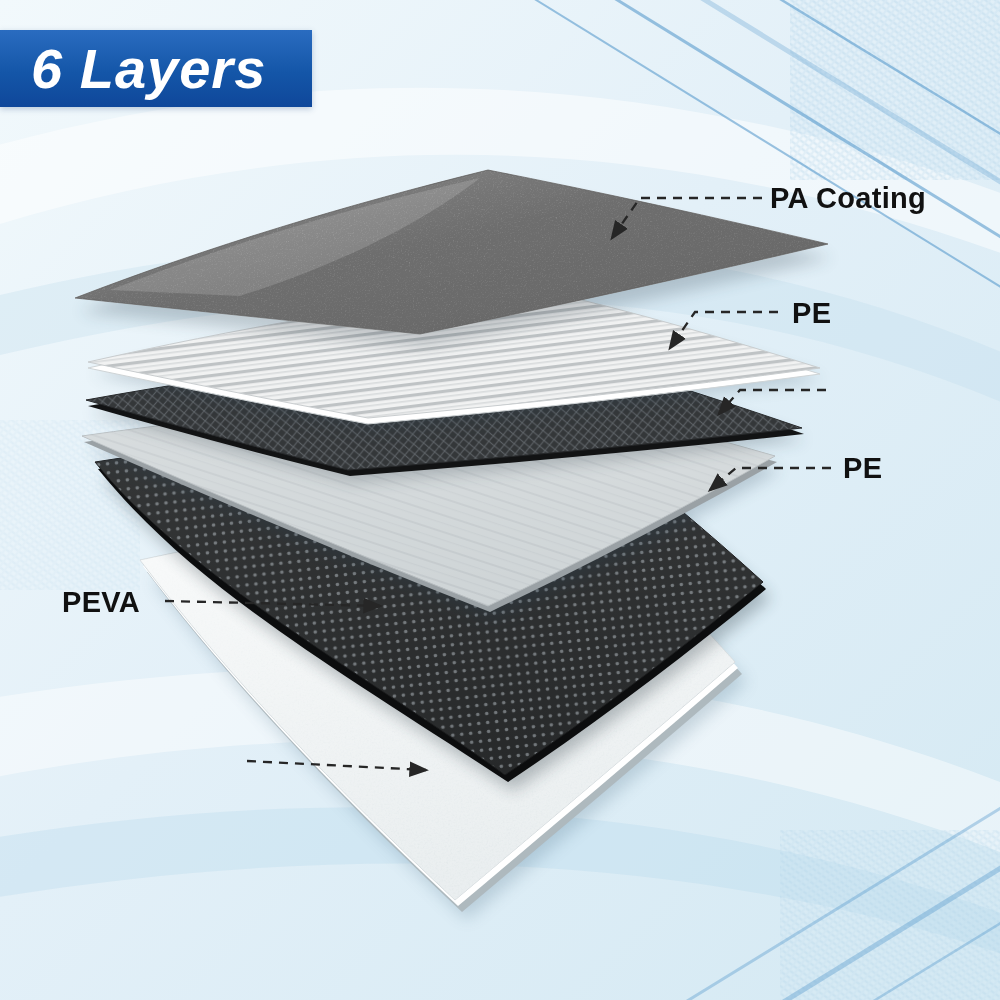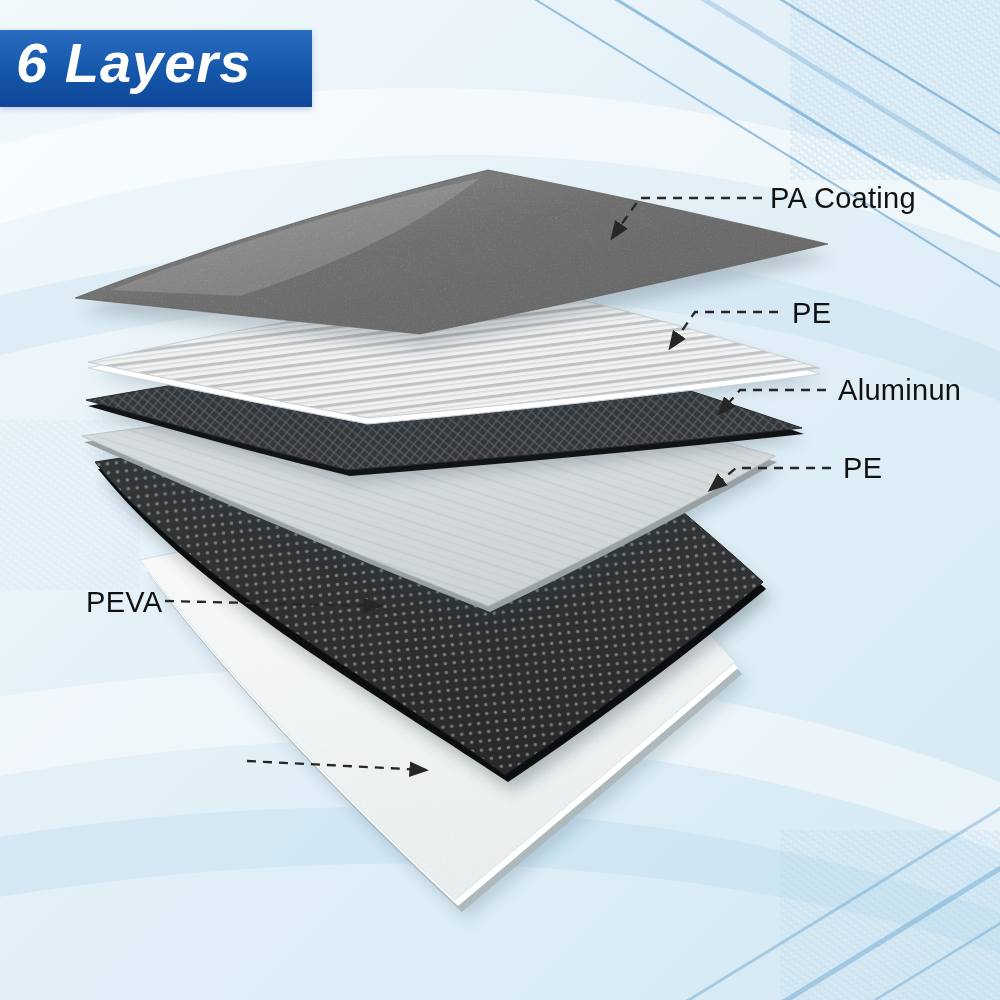--- a/index.html
+++ b/index.html
@@ -5,36 +5,36 @@
   html,body{margin:0;padding:0;background:#ffffff;}
   .stage{
     position:relative;width:1000px;height:1000px;overflow:hidden;
     background:linear-gradient(135deg,#f2f9fc 0%,#e3f0f8 45%,#d4e9f3 100%);
     font-family:"Liberation Sans",sans-serif;
   }
   svg.art{position:absolute;left:0;top:0;width:1000px;height:1000px;}
   .banner{
     position:absolute;left:0;top:30px;width:312px;height:77px;
     background:linear-gradient(180deg,#2a6cc0 0%,#1456a8 55%,#0f479a 100%);
-    display:flex;align-items:flex-start;box-sizing:border-box;padding-left:16px;
+    display:flex;align-items:center;box-sizing:border-box;padding-left:31px;
     box-shadow:0 2px 6px rgba(20,60,120,.25);
   }
   .banner-title{
     color:#ffffff;font-style:italic;font-weight:bold;font-size:56px;
     letter-spacing:1px;white-space:nowrap;
   }
   .label{
-    position:absolute;font-weight:normal;font-size:29px;color:#111111;
+    position:absolute;font-weight:bold;font-size:29px;color:#111111;
     white-space:nowrap;letter-spacing:.3px;
   }
   .label-pa{left:770px;top:182px;}
   .label-pe1{left:792px;top:297px;}
   .label-alum{left:838px;top:374px;}
   .label-pe2{left:843px;top:452px;}
-  .label-peva{left:62px;top:586px;margin-left:24px;}
+  .label-peva{left:62px;top:586px;}
   .label-cotton{left:62px;top:746px;}
 </style>
 </head>
 <body>
 
 <div class="stage">
 
   <svg class="art" viewBox="0 0 1000 1000">
     <defs>
       <pattern id="weave" width="12" height="12" patternUnits="userSpaceOnUse" patternTransform="rotate(36)">
@@ -161,17 +161,16 @@
       <path d="M247 761 L426 770" marker-end="url(#arrow)"></path>
     </g>
   </svg>
 
   <div class="banner">
     <span class="banner-title">6 Layers</span>
   </div>
 
   <div class="label label-pa">PA Coating</div>
   <div class="label label-pe1">PE</div>
-  <div class="label label-alum">Aluminun</div>
   <div class="label label-pe2">PE</div>
   <div class="label label-peva">PEVA</div>
 
 </div>
 
 </body></html>

